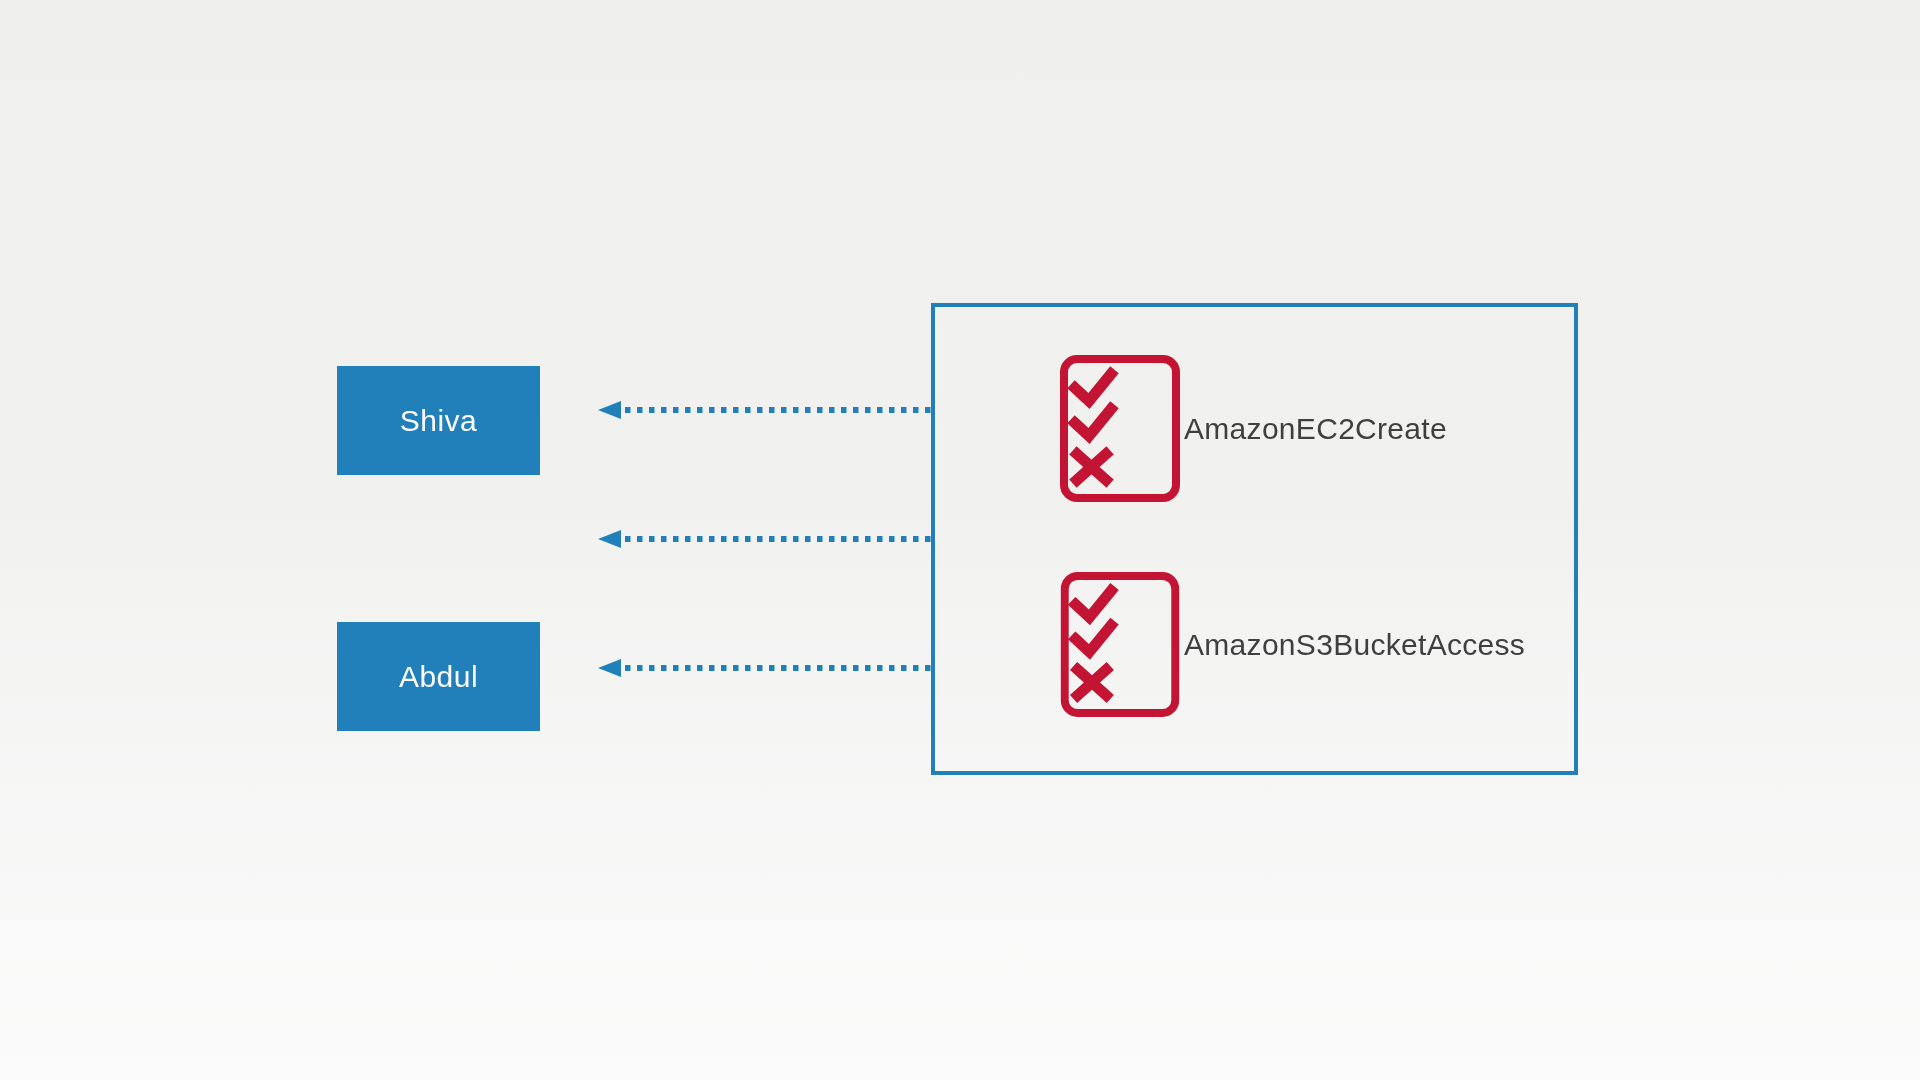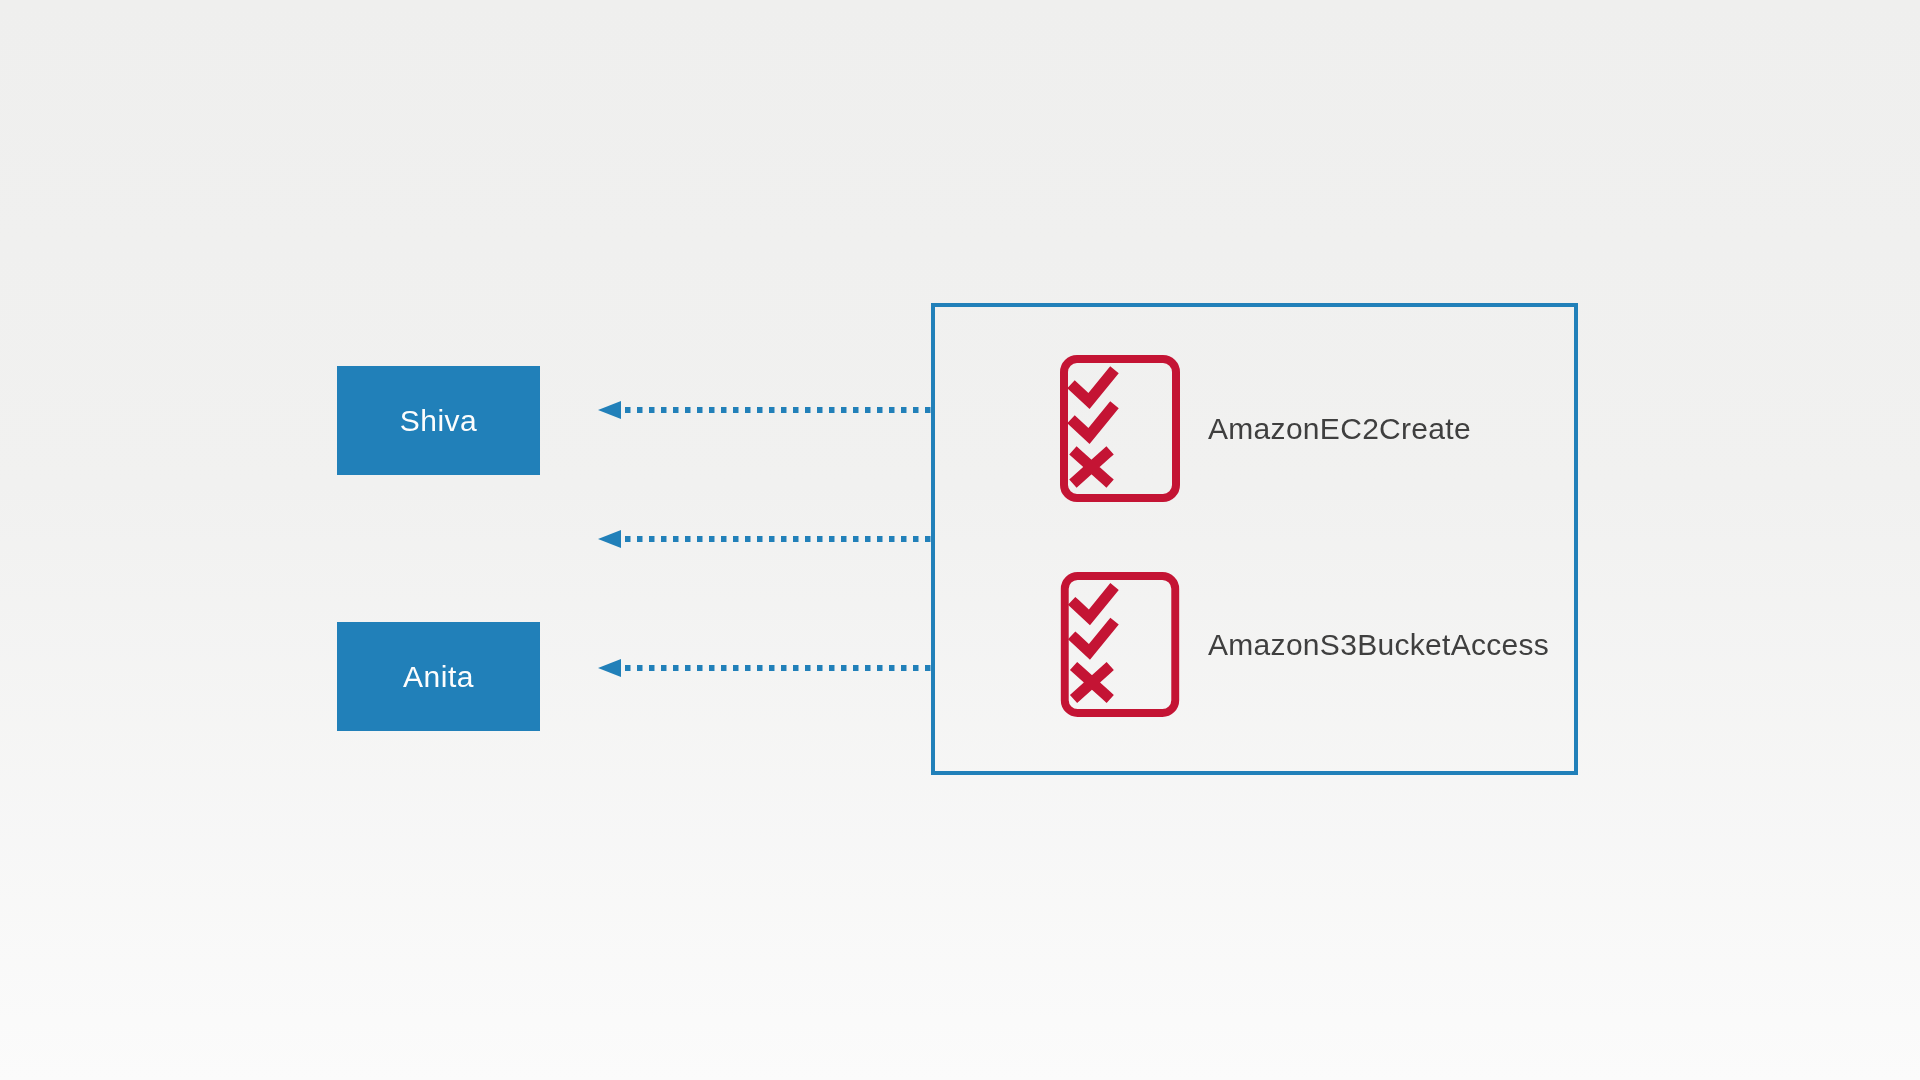--- a/index.html
+++ b/index.html
@@ -43,42 +43,42 @@
   .policy-box{
     position:absolute;
     left:931px;top:303px;
     width:647px;height:472px;
     border:4px solid var(--accent-blue);
     background:transparent;
   }
   .policy-row{
     position:absolute;
     left:125px;
-    display:flex;align-items:center;gap:28px;
+    display:flex;align-items:center;gap:4px;
   }
   .policy-row.pos-0{top:48px;}
   .policy-row.pos-1{top:265px;}
   .checklist-svg{display:block;}
   .policy-label{
     color:var(--label-text);
     font-size:30px;
     letter-spacing:0.3px;
     white-space:nowrap;
   }
 </style>
 </head>
 <body>
 
 <div class="canvas">
 
   <div class="user-box pos-0">
     <span class="user-label">Shiva</span>
   </div>
   <div class="user-box pos-2">
-    <span class="user-label">Anita</span>
+    <span class="user-label">Abdul</span>
   </div>
 
   <svg class="arrow pos-0" viewBox="0 0 333 24" aria-hidden="true">
     <polygon points="0,12 23,3 23,21" fill="#2180b9"></polygon>
     <line x1="27" y1="12" x2="333" y2="12" stroke="#2180b9" stroke-width="6" stroke-dasharray="5.5 6.5"></line>
   </svg>
   <svg class="arrow pos-1" viewBox="0 0 333 24" aria-hidden="true">
     <polygon points="0,12 23,3 23,21" fill="#2180b9"></polygon>
     <line x1="27" y1="12" x2="333" y2="12" stroke="#2180b9" stroke-width="6" stroke-dasharray="5.5 6.5"></line>
   </svg>

